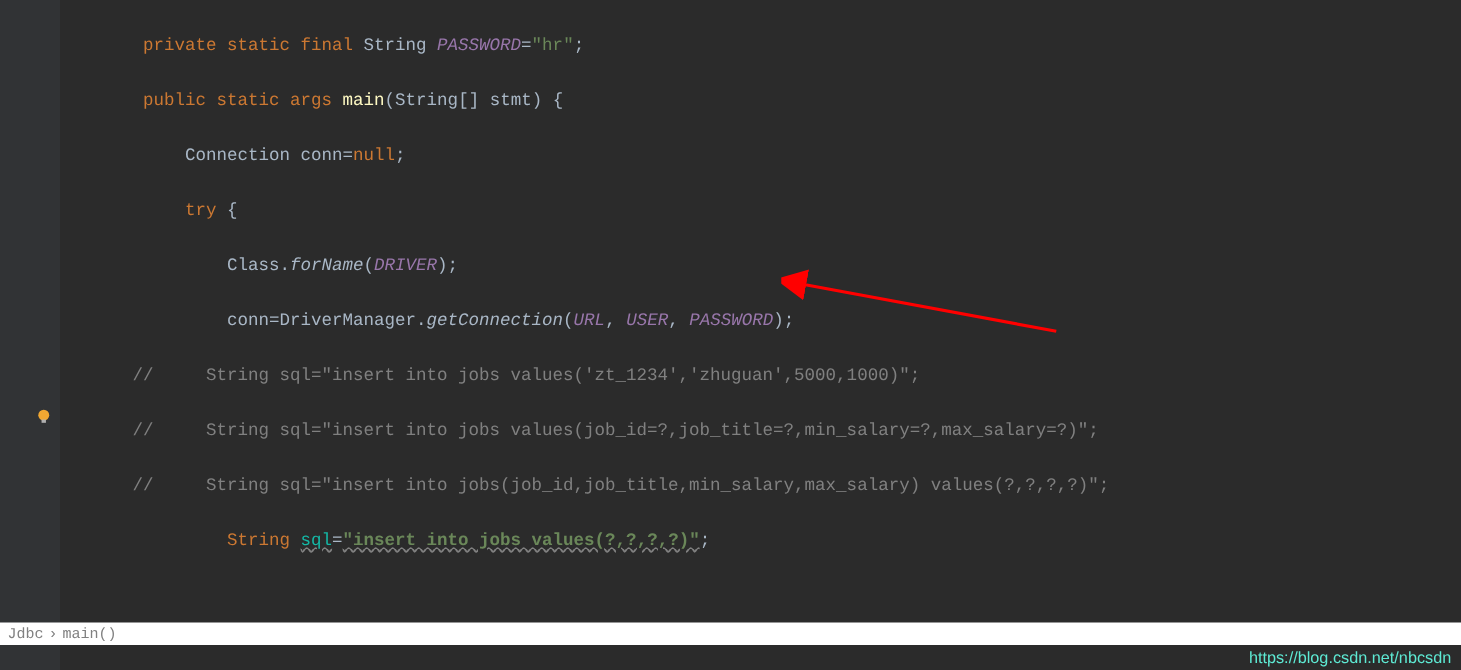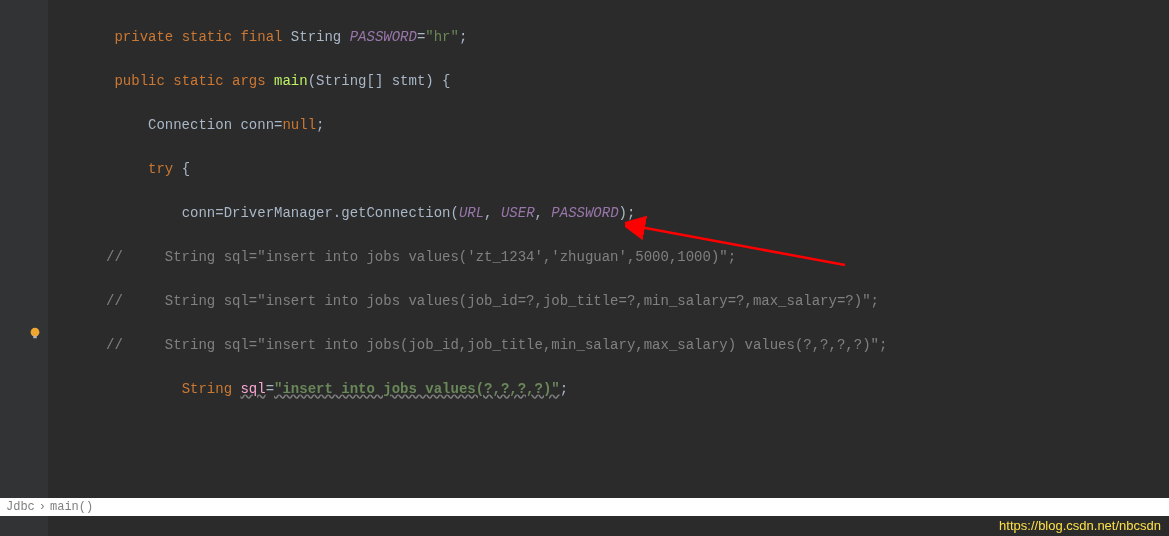--- a/index.html
+++ b/index.html
@@ -9,43 +9,44 @@
 .editor { position:absolute; left:48px; top:0; right:0; height:498px; white-space:pre; line-height:22px; padding-top:4px; }
 .line { height:22px; position:relative; padding-left:16px; }
 .kw { color:#cc7832; }
 .str { color:#6a8759; }
 .field { color:#9876aa; font-style:italic; }
 .comment { color:#808080; }
 .wavy { text-decoration:underline wavy #808080; }
 .redbox { outline:2px solid #ff0000; outline-offset:-1px; }
 .status { position:absolute; left:0; bottom:20px; width:100%; height:18px; background:#ffffff; color:#808080; font-size:12px; padding-left:6px; line-height:18px; }
 .status .sep { margin:0 4px; }
-.watermark { position:absolute; right:8px; bottom:0; color:#fde047; font-size:13px; line-height:20px; font-family:Arial,sans-serif; }
+.watermark { position:absolute; right:8px; bottom:0; color:#5eead4; font-size:13px; line-height:20px; font-family:Arial,sans-serif; }
 .arrow { position:absolute; pointer-events:none; }
 .comment-slash { color:#808080; position:absolute; left:58px; }
 </style>
 </head>
 <body>
 
 <div class="gutter"></div>
 <svg class="bulb" viewBox="0 0 16 16">
     <circle cx="8" cy="7" r="5" fill="#f0a732"></circle>
     <rect x="6" y="11" width="4" height="3" fill="#b0b0b0"></rect>
   </svg>
 
 <div class="editor">
 <div class="line">      <span class="kw">private static final </span><span>String </span><span class="field">PASSWORD</span><span>=</span><span class="str">"hr"</span><span>;</span></div>
-<div class="line">      <span class="kw">public static args </span><span style="color:#bef264">main</span><span>(</span><span>String</span><span>[] stmt) {</span></div>
+<div class="line">      <span class="kw">public static args </span><span style="color:#fef9c3">main</span><span>(</span><span>String</span><span>[] stmt) {</span></div>
 <div class="line">          <span>Connection </span><span>conn=</span><span class="kw">null</span><span>;</span></div>
 <div class="line">          <span class="kw">try </span><span>{</span></div>
-<div class="line">              <span>conn=</span><span>DriverManager</span><span>.</span><span style="">getConnection</span><span>(</span><span class="field">URL</span><span>, </span><span class="field">USER</span><span>, </span><span class="field">PASSWORD</span><span>);</span></div>
+<div class="line">              <span>Class</span><span>.</span><span style="font-style:italic">forName</span><span>(</span><span class="field">DRIVER</span><span>);</span></div>
+<div class="line">              <span>conn=</span><span>DriverManager</span><span>.</span><span style="font-style:italic">getConnection</span><span>(</span><span class="field">URL</span><span>, </span><span class="field">USER</span><span>, </span><span class="field">PASSWORD</span><span>);</span></div>
 <div class="line"><span class="comment-slash">//</span><span class="comment">            String sql="insert into jobs values('zt_1234','zhuguan',5000,1000)";</span></div>
 <div class="line"><span class="comment-slash">//</span><span class="comment">            String sql="insert into jobs values(job_id=?,job_title=?,min_salary=?,max_salary=?)";</span></div>
 <div class="line"><span class="comment-slash">//</span><span class="comment">            String sql="insert into jobs(job_id,job_title,min_salary,max_salary) values(?,?,?,?)";</span></div>
-<div class="line">              <span class="kw">String </span><span class="wavy" style="color:#f9a8d4;text-decoration-line:underline">sql</span><span>=</span><span class="str wavy" style="font-weight:bold">"insert into jobs values(?,?,?,?)"</span><span>;</span></div>
+<div class="line">              <span class="kw">String </span><span class="wavy" style="color:#14b8a6;text-decoration-line:underline">sql</span><span>=</span><span class="str wavy" style="font-weight:bold">"insert into jobs values(?,?,?,?)"</span><span>;</span></div>
 
 
 
 
 
 
 
 
 
 

